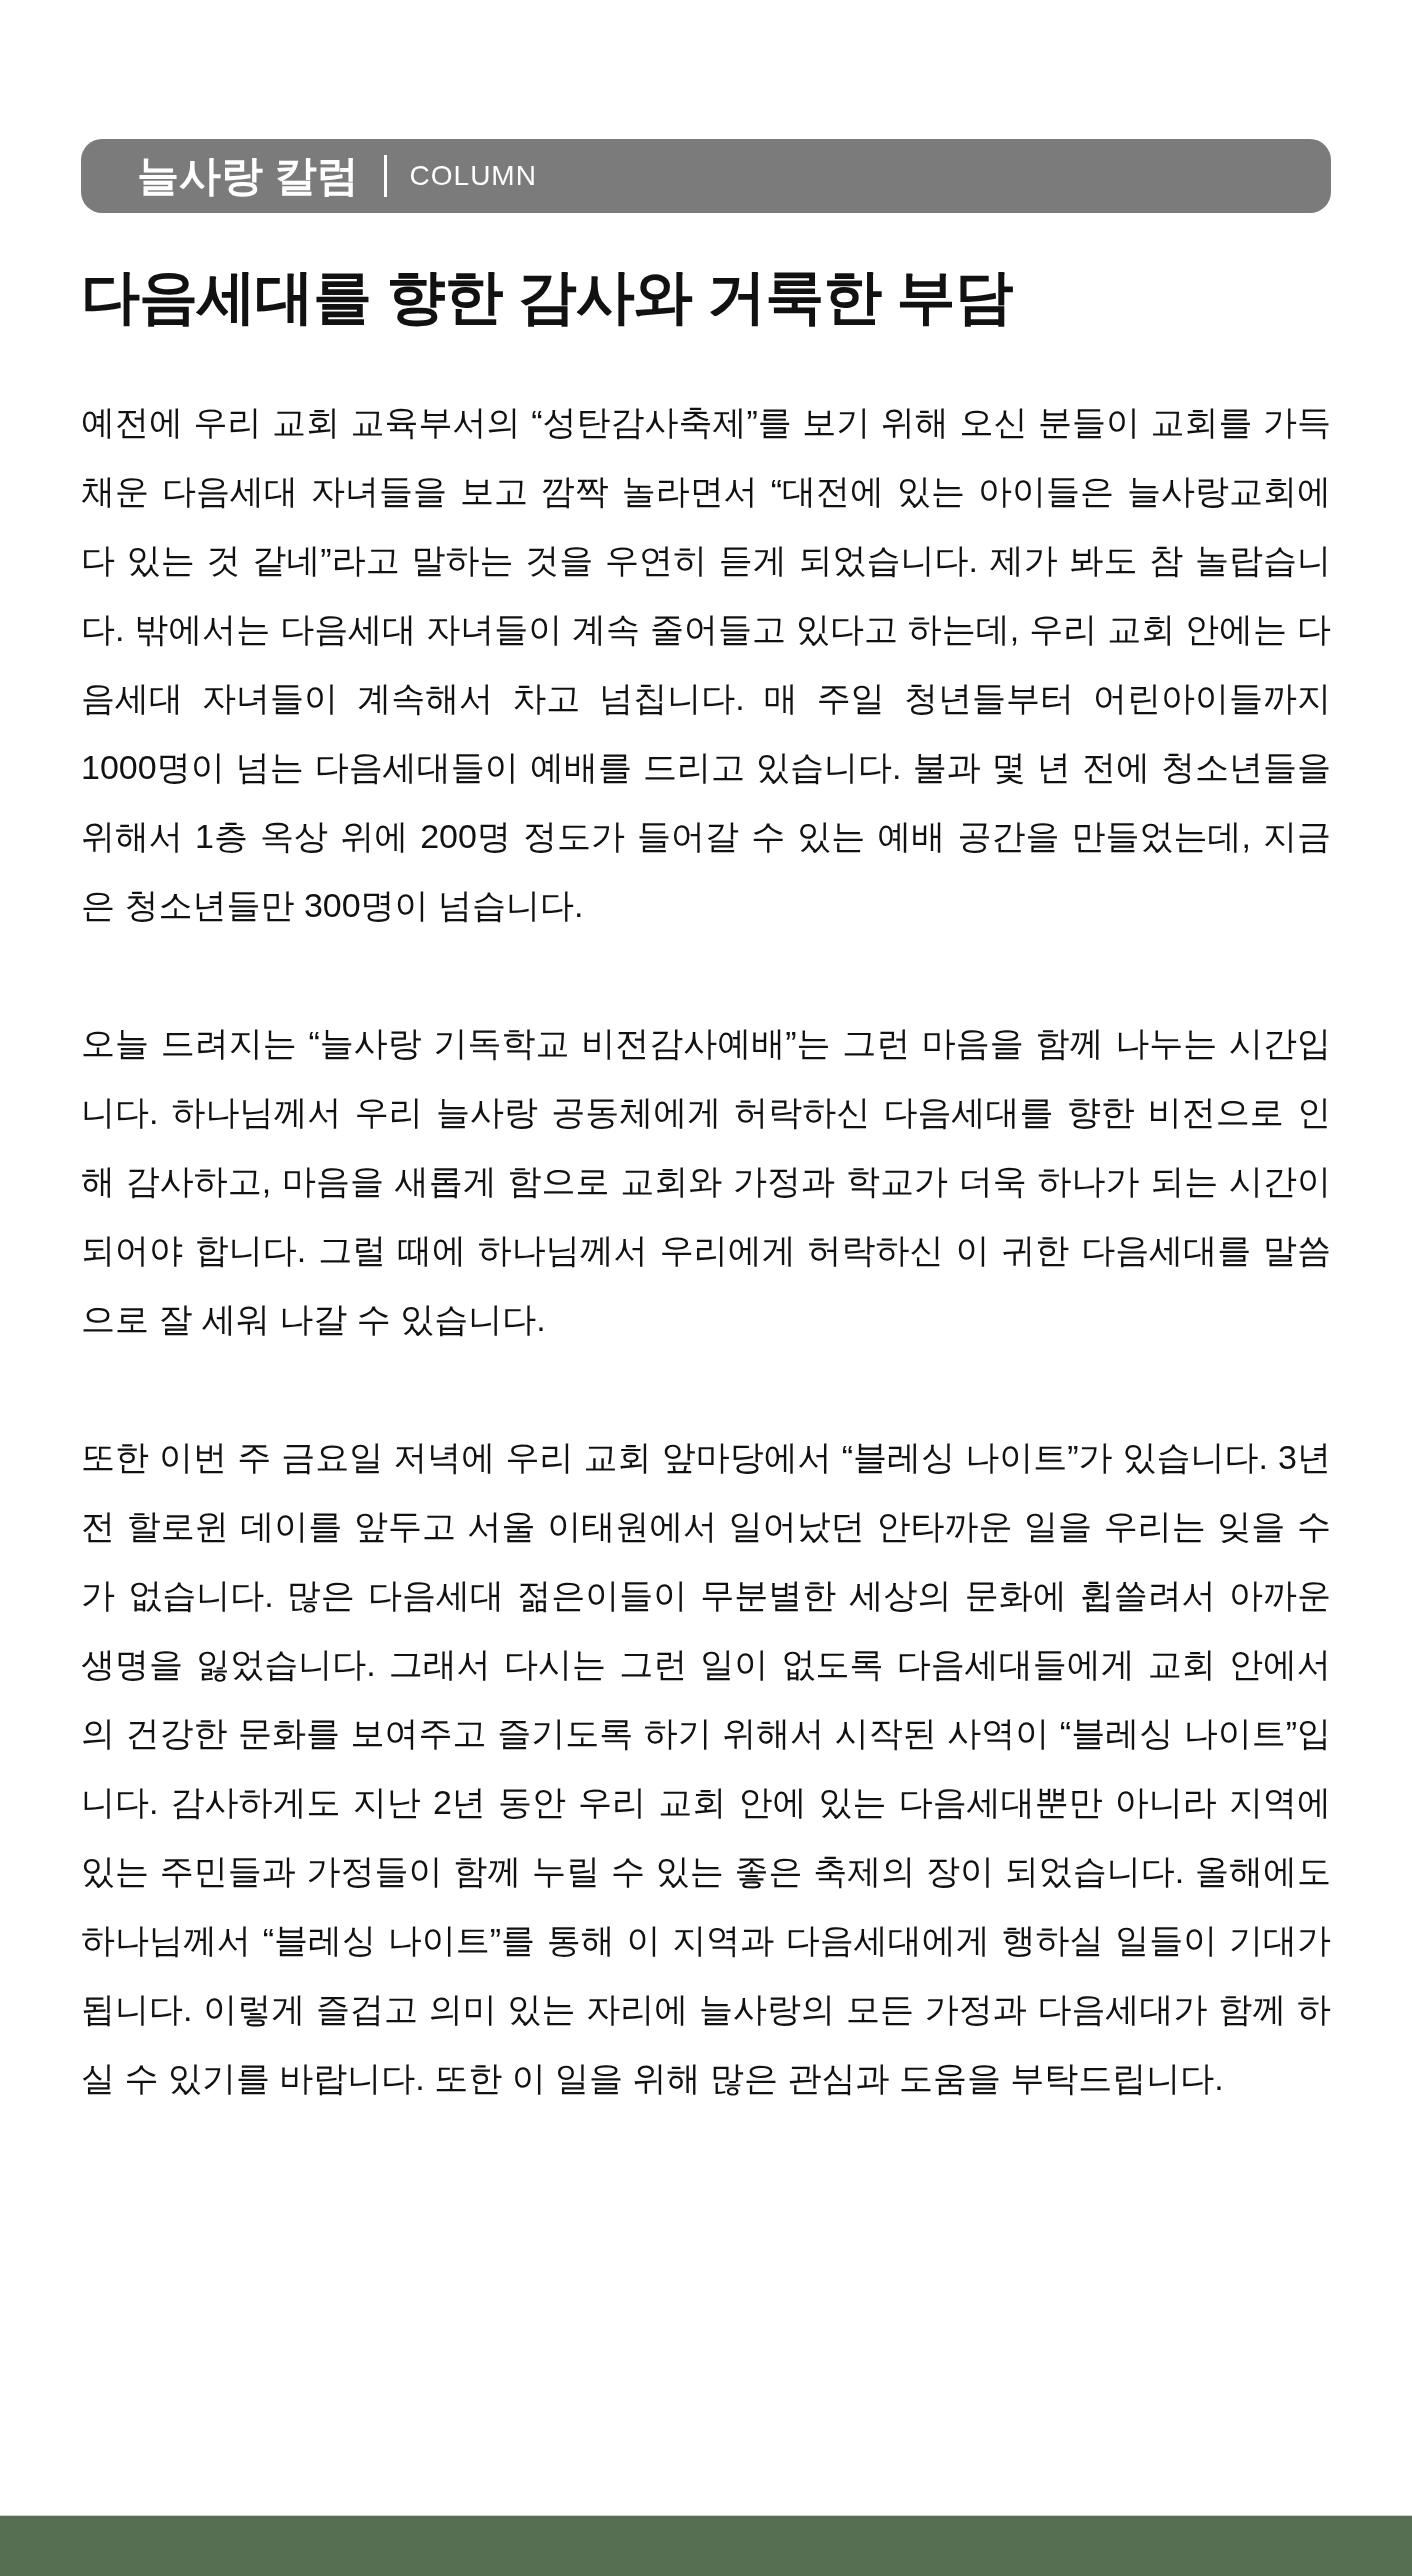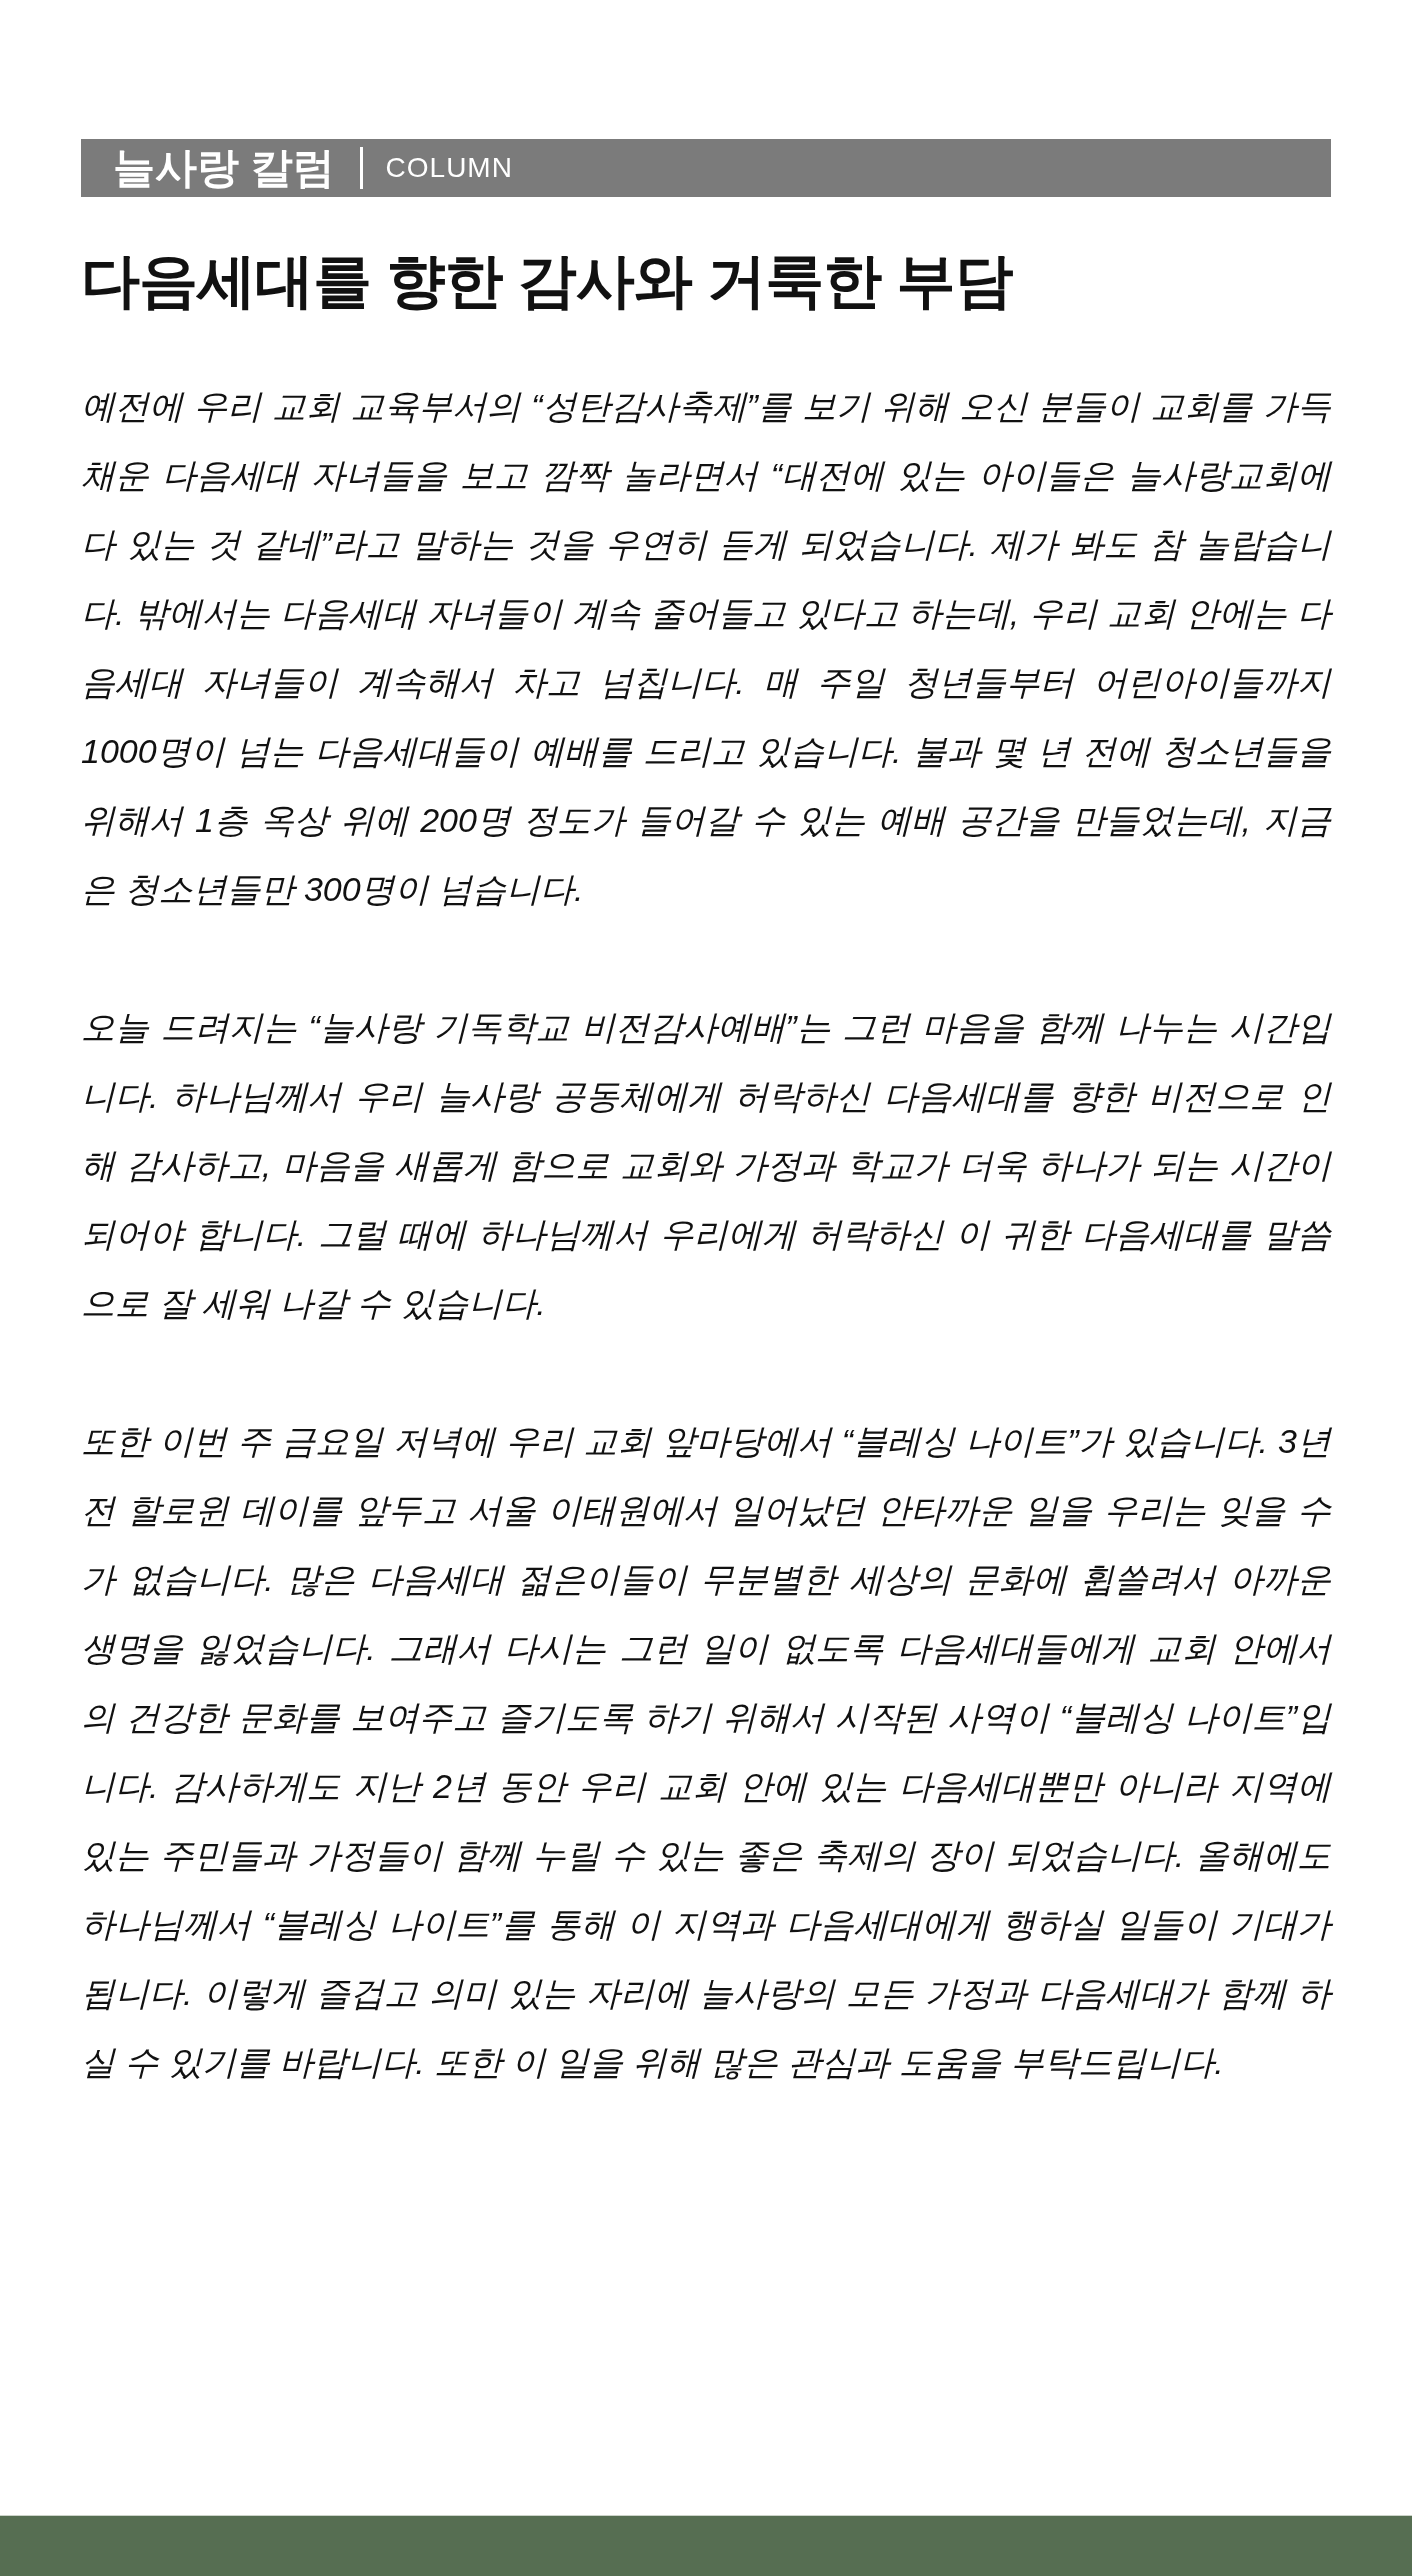--- a/index.html
+++ b/index.html
@@ -20,25 +20,26 @@
     position: relative;
     width: 1413px;
     height: 2576px;
     background: var(--page-bg);
     overflow: hidden;
   }
   .content {
     padding: 139px 82px 0 81px;
   }
   .header-bar {
-    height: 58px;
+    height: 74px;
     background: var(--bar);
     display: flex;
     align-items: center;
-    padding-left: 32px;
+    padding-left: 56px;
+    border-radius: 21px;
   }
   .header-ko {
     font-size: 42px;
     font-weight: 700;
     color: var(--bar-text);
     line-height: 1;
     white-space: nowrap;
   }
   .header-divider {
     width: 2.9px;
@@ -65,21 +66,20 @@
   }
   .article-body {
     margin-top: 56px;
   }
   .article-body p {
     margin: 0 0 69px 0;
     font-size: 34px;
     line-height: 69px;
     text-align: justify;
     color: var(--text);
-    font-style: italic;
   }
   .article-body p:last-child {
     margin-bottom: 0;
   }
   .footer-band {
     position: absolute;
     left: 0;
     right: 0;
     bottom: 0;
     height: 61px;

